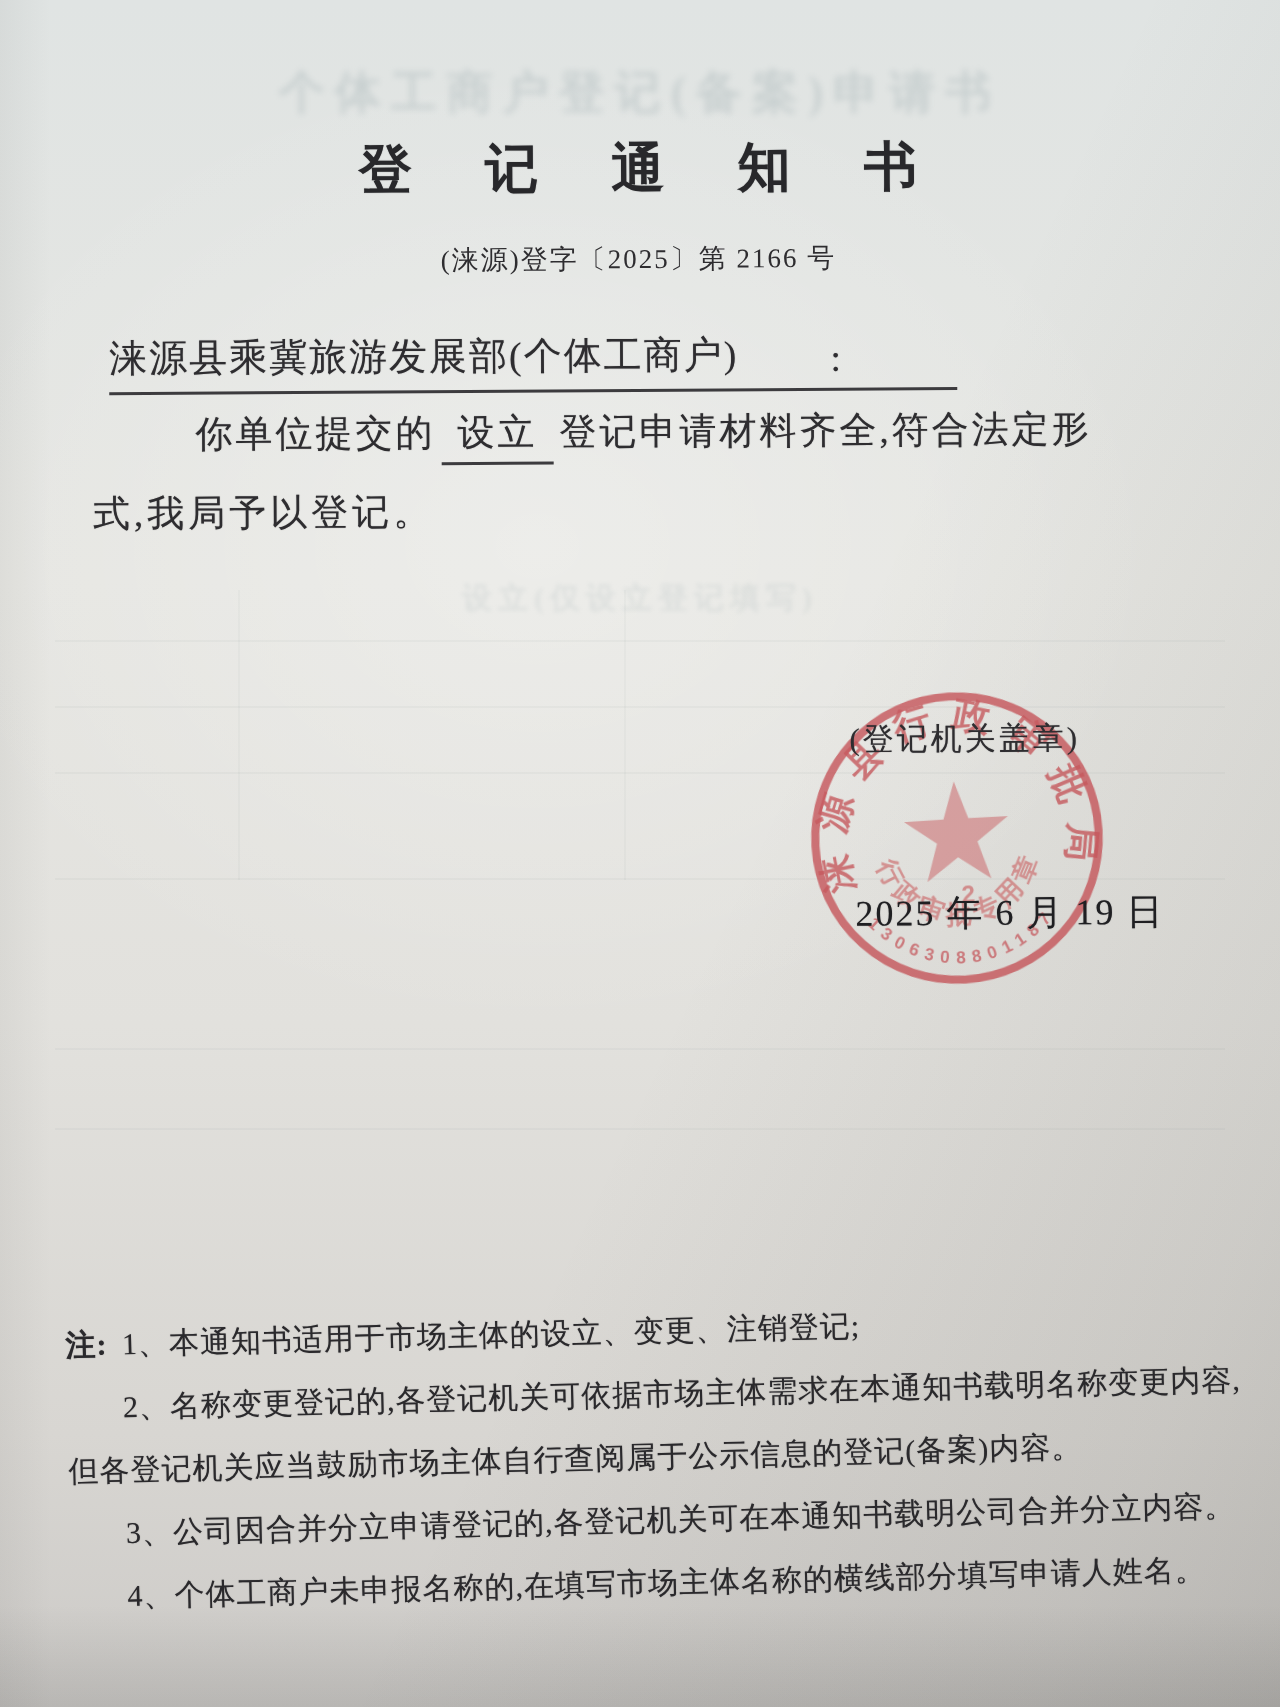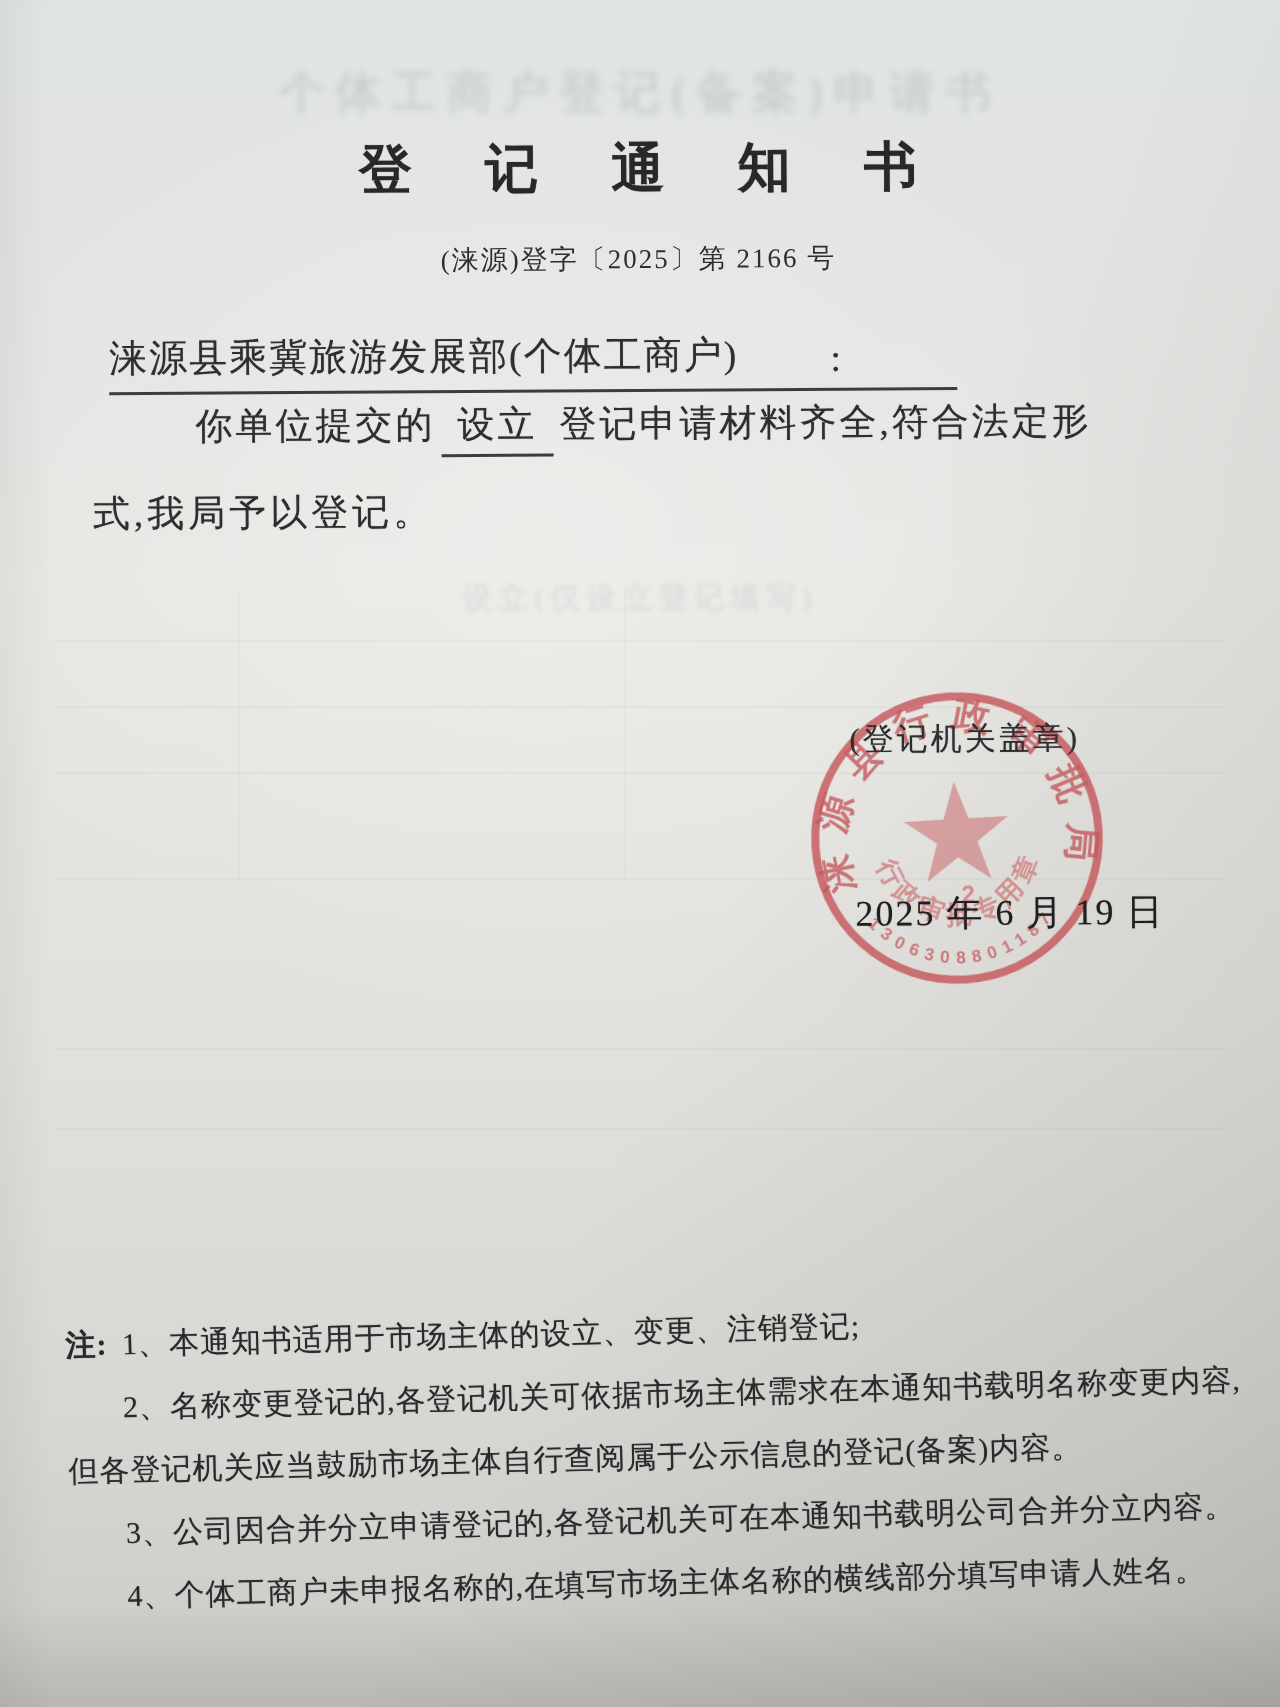--- a/index.html
+++ b/index.html
@@ -29,21 +29,21 @@
     letter-spacing:30px;text-indent:30px;color:#28282b;text-shadow:0 0 1px rgba(40,40,43,.55);}
   .doc-number{top:241px;width:100%;text-align:center;font-size:27px;letter-spacing:2px;}
 
   .recipient-line{top:330px;left:110px;width:848px;border-bottom:3px solid #3c3b3e;
     padding-bottom:8px;display:flex;align-items:flex-end;font-size:38px;letter-spacing:2px;
     text-shadow:0 0 1px rgba(46,45,48,.5);}
   .recipient-colon{margin-left:92px;}
 
   .body-line1{top:399px;left:196px;font-size:37px;letter-spacing:3px;white-space:nowrap;
     text-shadow:0 0 1px rgba(46,45,48,.5);}
-  .blank-underlined{display:inline-block;border-bottom:3px solid #3c3b3e;padding:0 16px 4px 16px;margin:0 6px;}
+  .blank-underlined{display:inline-block;border-bottom:3px solid #3c3b3e;padding:0 16px 4px 16px;margin:8px 6px;}
   .body-line2{top:486px;left:93px;font-size:37px;letter-spacing:4px;
     text-shadow:0 0 1px rgba(46,45,48,.5);}
 
   .seal-caption{top:720px;left:848px;font-size:31px;letter-spacing:3px;z-index:6;
     text-shadow:0 0 1px rgba(46,45,48,.5);}
   .date-line{top:891px;left:853px;font-size:36px;letter-spacing:2px;z-index:6;color:#1f1f22;
     text-shadow:0 0 1px rgba(31,31,34,.5);}
 
   .stamp{top:678px;left:793px;width:324px;height:324px;z-index:4;
     transform:rotate(-3deg);filter:blur(0.4px);opacity:.88;}

